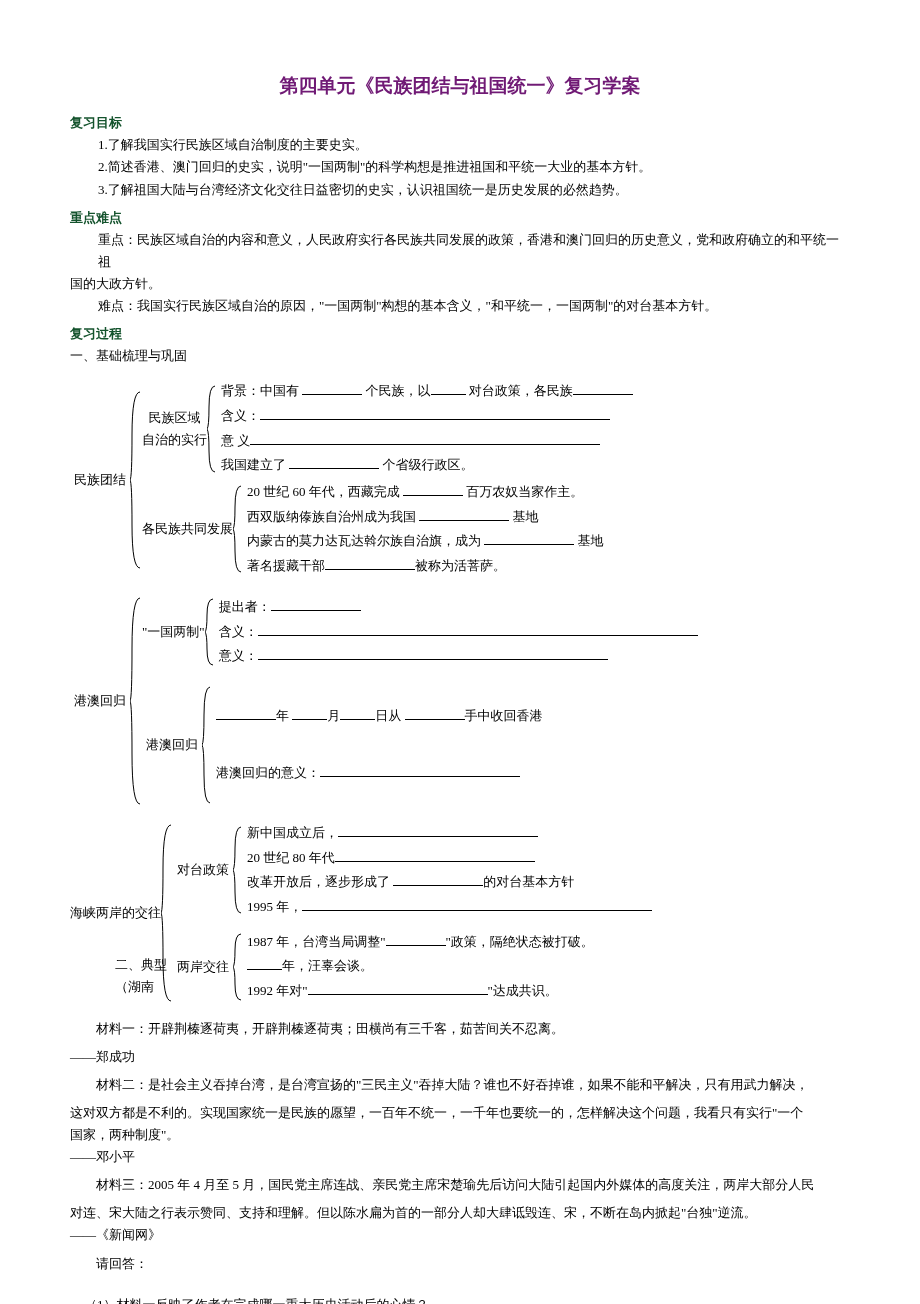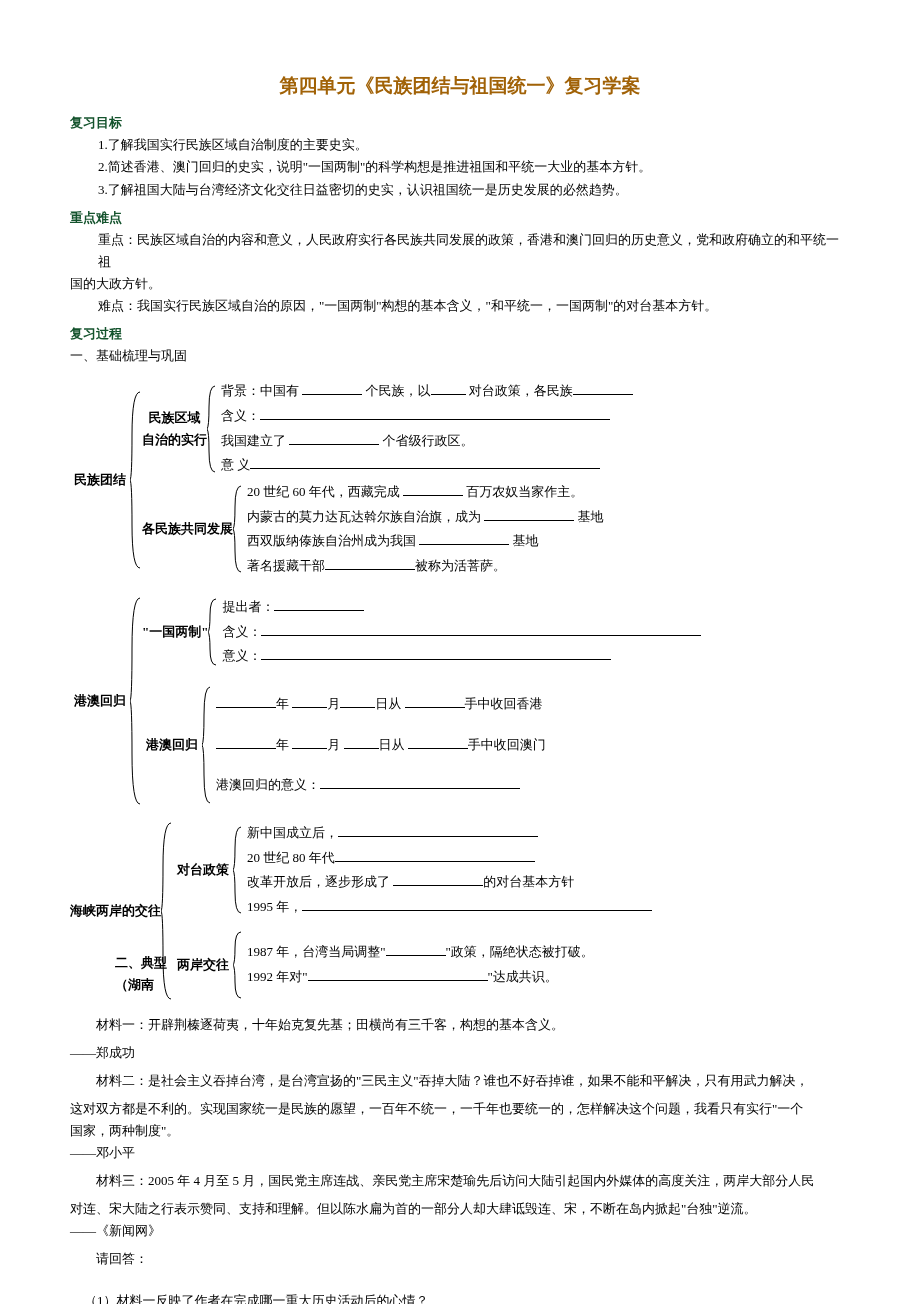--- a/index.html
+++ b/index.html
@@ -7,21 +7,21 @@
       width: 920px;
       background: #fff;
       font-family: "SimSun", "宋体", serif;
       font-size: 13px;
       line-height: 1.7;
       color: #000;
       padding: 70px 70px 20px 70px;
     }
     .title {
       text-align: center;
-      color: #a16207;
+      color: #701a75;
       font-size: 19px;
       font-weight: bold;
       margin-bottom: 10px;
     }
     .section-head {
       font-weight: bold;
       color: #14532d;
       margin-top: 6px;
     }
     .indent { padding-left: 28px; }
@@ -47,21 +47,20 @@
     }
     .bracket-svg {
       flex-shrink: 0;
     }
     .label-vert {
       display: flex;
       align-items: center;
       justify-content: center;
       min-width: 60px;
       text-align: center;
-      font-weight: bold;
     }
     .content-lines {
       padding-left: 4px;
     }
     .content-lines div {
       line-height: 1.9;
     }
     .material {
       margin: 6px 0;
       text-indent: 2em;
@@ -108,36 +107,36 @@
         <div class="label-vert" style="flex-direction:column">
           <div>民族区域</div>
           <div>自治的实行</div>
         </div>
         <svg class="bracket-svg" width="10" height="90">
             <path d="M8 2 Q2 2 2 23 Q2 43 0 45 Q2 47 2 67 Q2 88 8 88" stroke="#000" fill="none"></path>
           </svg>
         <div class="content-lines">
           <div><span>背景：中国有</span> <span class="blank"></span> <span>个民族，以</span><span class="blank blank-sm"></span> <span>对台政策，各民族</span><span class="blank"></span></div>
           <div><span>含义：</span><span class="blank blank-xl"></span></div>
+          <div><span>意 义</span><span class="blank blank-xl"></span></div>
           <div><span>我国建立了</span> <span class="blank blank-md"></span> <span>个省级行政区。</span></div>
-          <div><span>意 义</span><span class="blank blank-xl"></span></div>
         </div>
       </div>
       <div class="tree-row">
         <div class="label-vert" style="flex-direction:row">
           <div>各民族</div>
           <div>共同发展</div>
         </div>
         <svg class="bracket-svg" width="10" height="90">
             <path d="M8 2 Q2 2 2 23 Q2 43 0 45 Q2 47 2 67 Q2 88 8 88" stroke="#000" fill="none"></path>
           </svg>
         <div class="content-lines">
           <div><span>20 世纪 60 年代，西藏完成</span> <span class="blank"></span> <span>百万农奴当家作主。</span></div>
+          <div><span>西双版纳傣族自治州成为我国</span> <span class="blank blank-md"></span> <span>基地</span></div>
           <div><span>内蒙古的莫力达瓦达斡尔族自治旗，成为</span> <span class="blank blank-md"></span> <span>基地</span></div>
-          <div><span>西双版纳傣族自治州成为我国</span> <span class="blank blank-md"></span> <span>基地</span></div>
           <div><span>著名援藏干部</span><span class="blank blank-md"></span><span>被称为活菩萨。</span></div>
         </div>
       </div>
     </div>
   </div>
 
   <div class="tree-row subtree">
     <div class="label-vert">港澳回归</div>
     <svg class="bracket-svg" width="12" height="210">
         <path d="M10 2 Q2 2 2 52 Q2 103 0 105 Q2 107 2 158 Q2 208 10 208" stroke="#000" fill="none"></path>
@@ -155,21 +154,20 @@
         </div>
       </div>
       <div class="tree-row">
         <div class="label-vert">港澳回归</div>
         <svg class="bracket-svg" width="10" height="120">
             <path d="M8 2 Q2 2 2 30 Q2 58 0 60 Q2 62 2 90 Q2 118 8 118" stroke="#000" fill="none"></path>
           </svg>
         <div class="content-lines">
           <div><span class="blank"></span><span>年</span> <span class="blank blank-sm"></span><span>月</span><span class="blank blank-sm"></span><span>日从</span> <span class="blank"></span><span>手中收回香港</span></div>
           <div style="height:16px"></div>
-          <div><span class="blank"></span><span>年</span> <span class="blank blank-sm"></span><span>月</span> <span class="blank blank-sm"></span><span>日从</span> <span class="blank"></span><span>手中收回澳门</span></div>
           <div style="height:16px"></div>
           <div><span>港澳回归的意义：</span><span class="blank blank-lg"></span></div>
         </div>
       </div>
     </div>
   </div>
 
   <div class="tree-row subtree" style="margin-bottom:0">
     <div class="label-vert" style="flex-direction:row">
       <div>海峡两岸</div>
@@ -194,28 +192,29 @@
       <div class="tree-row">
         <div class="label-vert" style="position:relative">
           <span style="position:absolute;left:-58px;top:-2px;text-align:left;width:56px"><span>二、典型</span><br><span>（湖南</span></span>
           <span>两岸交往</span>
         </div>
         <svg class="bracket-svg" width="10" height="70">
             <path d="M8 2 Q2 2 2 18 Q2 33 0 35 Q2 37 2 52 Q2 68 8 68" stroke="#000" fill="none"></path>
           </svg>
         <div class="content-lines">
           <div><span>1987 年，台湾当局调整"</span><span class="blank"></span><span>"政策，隔绝状态被打破。</span></div>
+          <div><span class="blank blank-sm"></span><span>年，汪辜会谈。</span></div>
           <div><span>1992 年对"</span><span class="blank" style="min-width:180px"></span><span>"达成共识。</span></div>
         </div>
       </div>
     </div>
   </div>
 </div>
 
-<div class="material">材料一：开辟荆榛逐荷夷，十年始克复先基；田横尚有三千客，构想的基本含义。</div>
+<div class="material">材料一：开辟荆榛逐荷夷，开辟荆榛逐荷夷；田横尚有三千客，茹苦间关不忍离。</div>
 <div class="right-src">——郑成功</div>
 
 <div class="material">材料二：是社会主义吞掉台湾，是台湾宣扬的"三民主义"吞掉大陆？谁也不好吞掉谁，如果不能和平解决，只有用武力解决，</div>
 <div>
   <span>这对双方都是不利的。实现国家统一是民族的愿望，一百年不统一，一千年也要统一的，怎样解决这个问题，我看只有实行"一个</span>
 </div>
 <div>国家，两种制度"。</div>
 <div class="right-src" style="padding-right:250px">——邓小平</div>
 
 <div class="material">材料三：2005 年 4 月至 5 月，国民党主席连战、亲民党主席宋楚瑜先后访问大陆引起国内外媒体的高度关注，两岸大部分人民</div>

